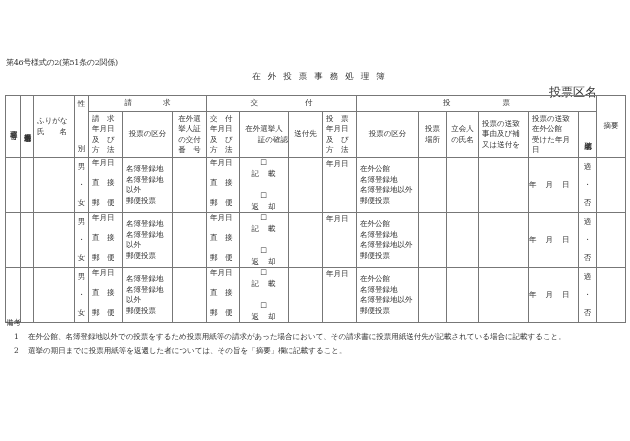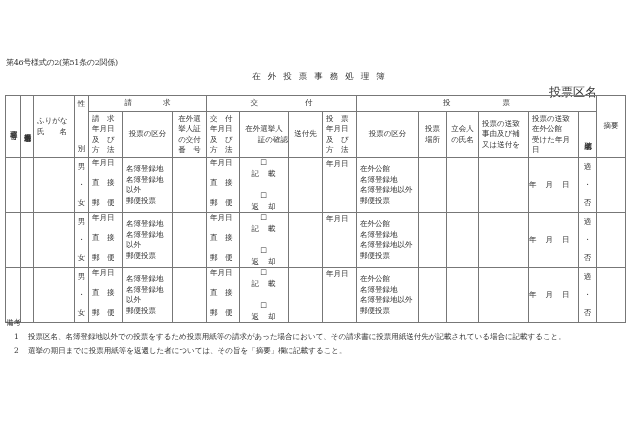--- a/index.html
+++ b/index.html
@@ -314,17 +314,17 @@
             <span>否</span>
           </div>
         </td>
     <td></td>
   </tr>
 </tbody>
   </table>
 
 <div class="notes">備考</div>
 <div class="note-line" style="top:332px">
-  <span class="note-num">1</span><span>投票区名、名簿登録地以外での投票をするため投票用紙等の請求があった場合において、その請求書に投票用紙送付先が記載されている場合に記載すること。</span>
+  <span class="note-num">1</span><span>在外公館、名簿登録地以外での投票をするため投票用紙等の請求があった場合において、その請求書に投票用紙送付先が記載されている場合に記載すること。</span>
 </div>
 <div class="note-line" style="top:346px">
   <span class="note-num">2</span><span>選挙の期日までに投票用紙等を返還した者については、その旨を「摘要」欄に記載すること。</span>
 </div>
 
 </body></html>

